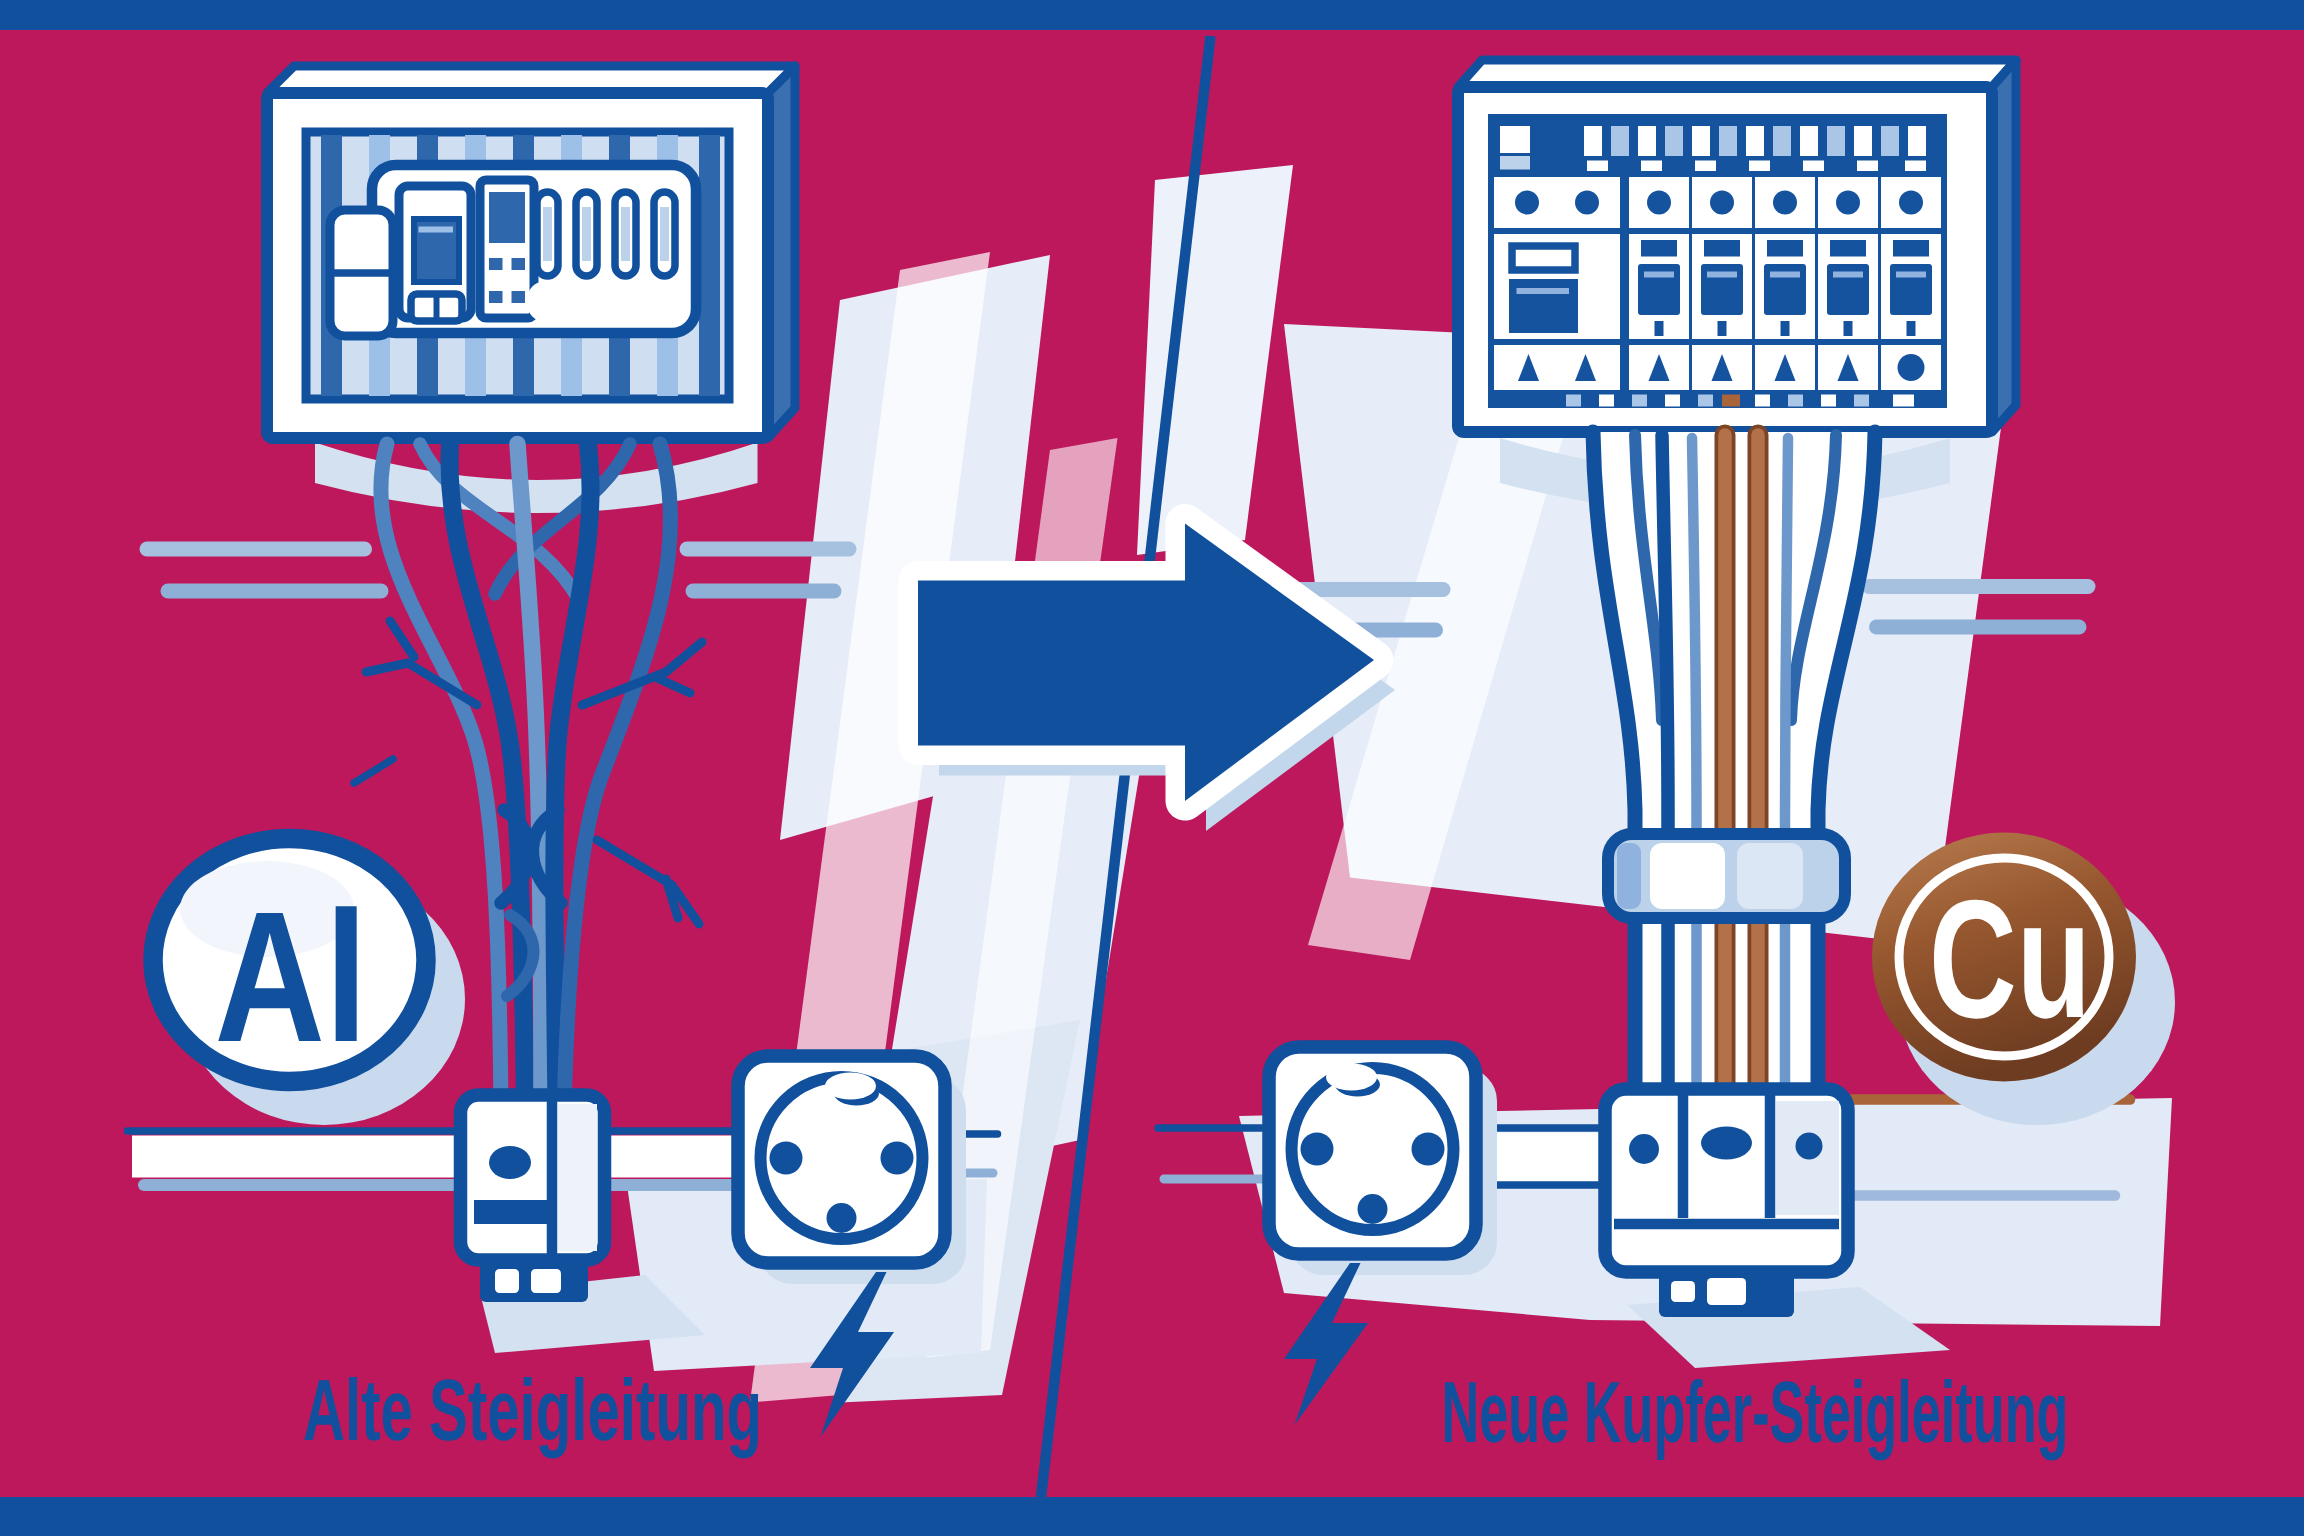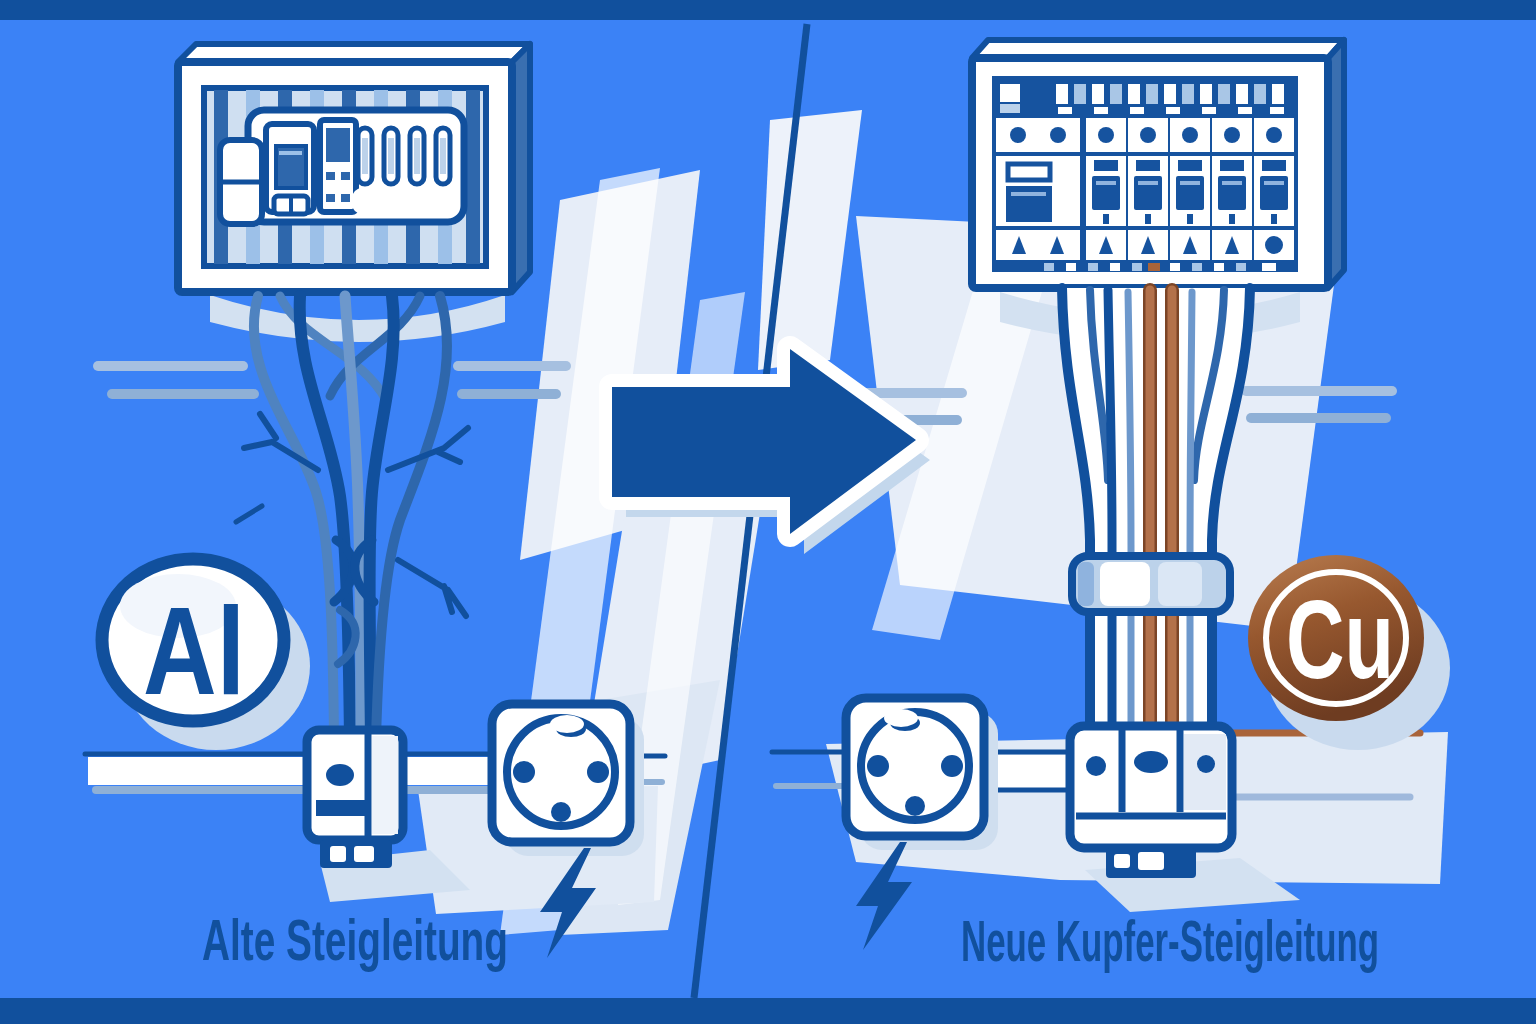--- a/index.html
+++ b/index.html
@@ -1,19 +1,19 @@
 <!DOCTYPE html>
 <html><head>
 <meta charset="utf-8">
 <style>
   html,body{margin:0;padding:0;background:#ffffff;}
   .stage{
     position:relative;
     width:1536px;height:1024px;
-    background:#3b82f6;
+    background:#be185d;
     overflow:hidden;
     font-family:"Liberation Sans", sans-serif;
     text-align:right;
   }
   .stage svg{position:absolute;left:0;top:0;}
   text{font-family:"Liberation Sans", sans-serif;font-weight:bold;}
 </style>
 </head>
 <body>
 

